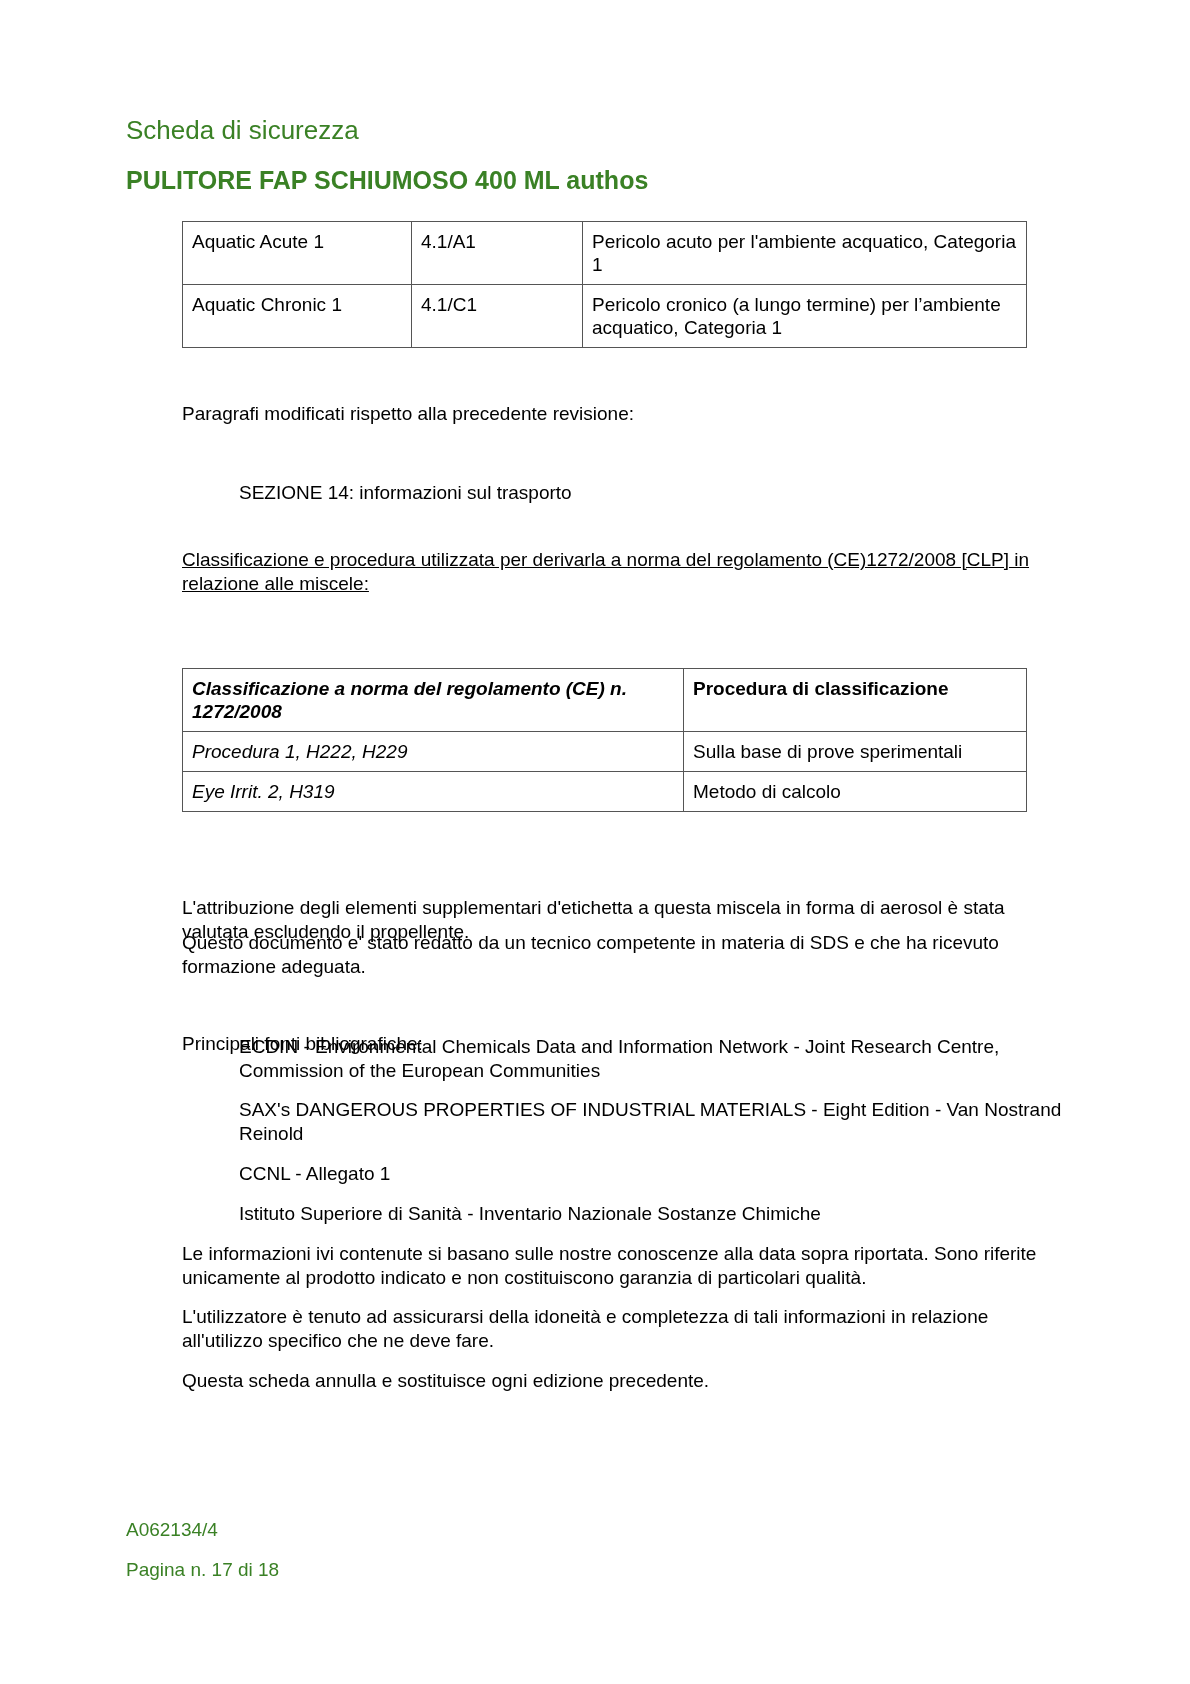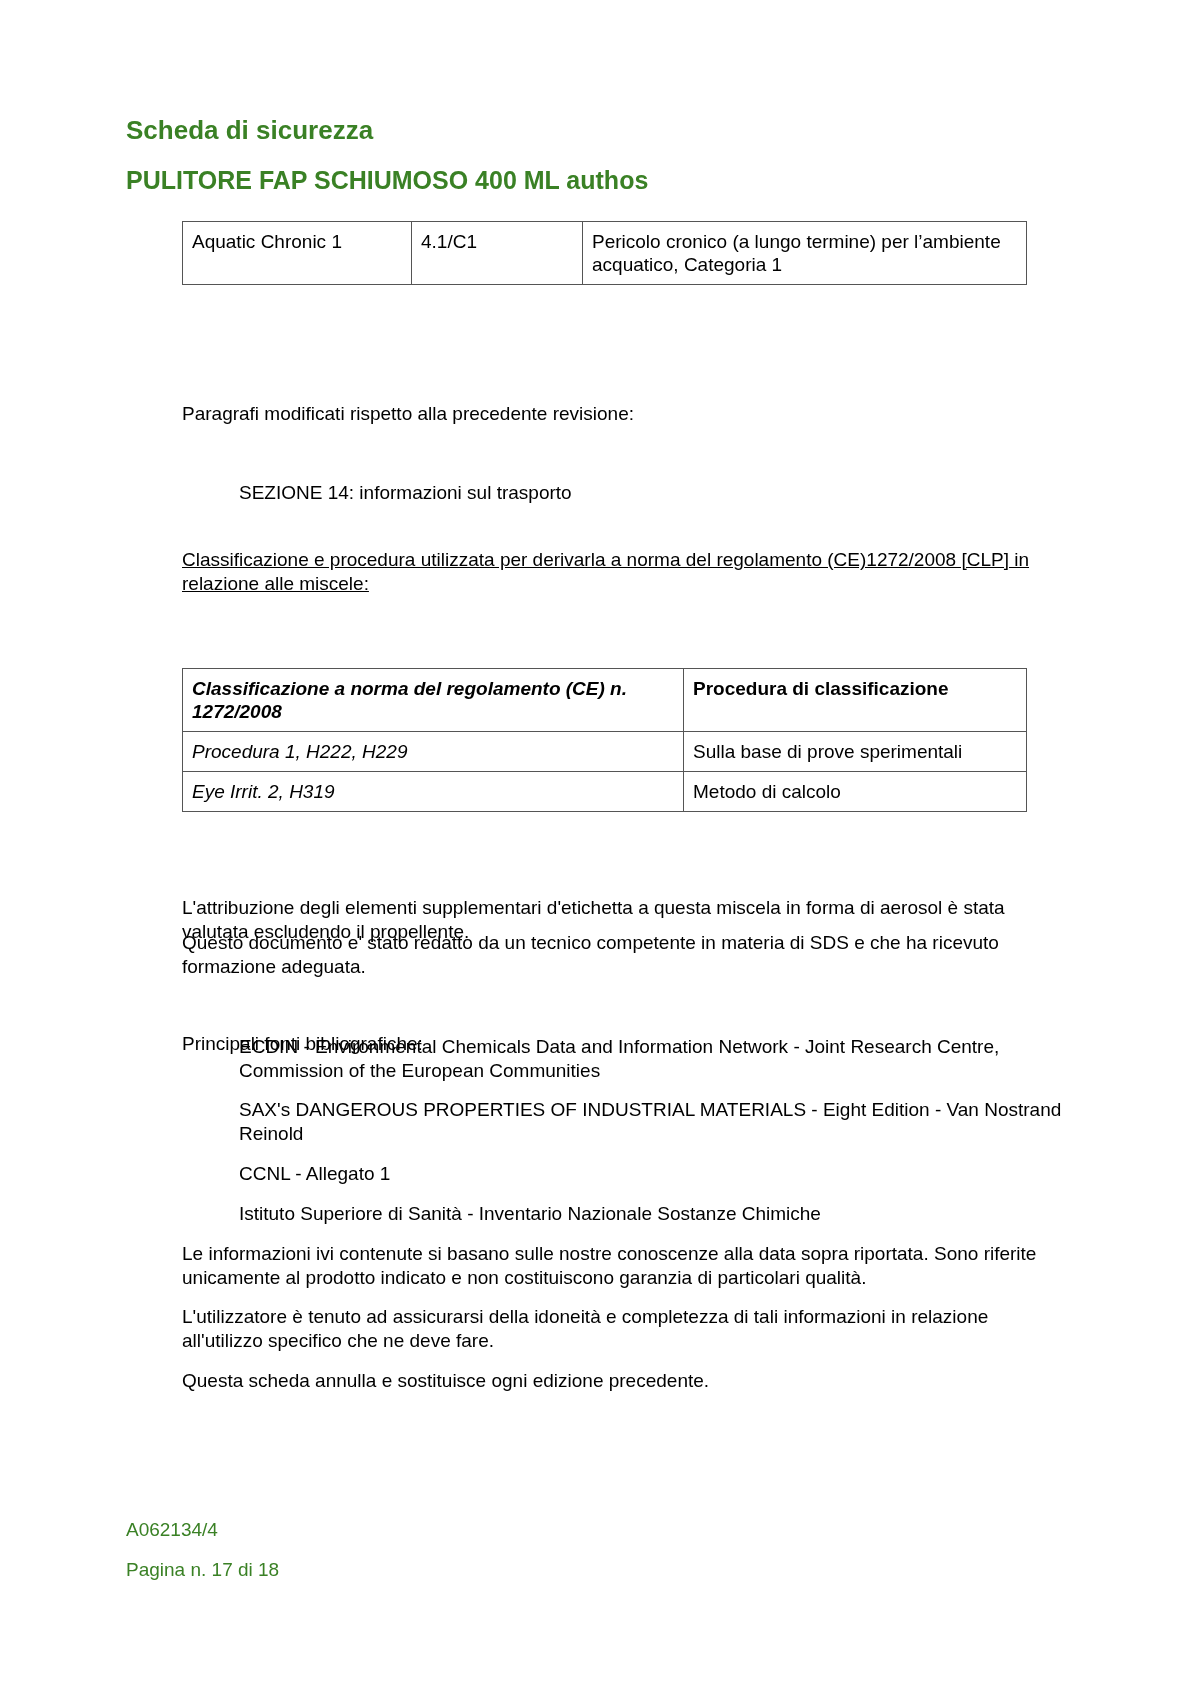--- a/index.html
+++ b/index.html
@@ -2,21 +2,21 @@
 <html><head>
   <meta charset="utf-8">
   <style>
     html, body { margin: 0; padding: 0; background: #ffffff; }
     body {
       width: 1190px; height: 1684px; position: relative; overflow: hidden;
       font-family: "Liberation Sans", sans-serif; color: #000;
       font-size: 19px; line-height: 24px;
     }
     .green { color: #3a8125; }
-    .title1 { position: absolute; left: 126px; top: 115px; font-size: 26px; font-weight: bold; line-height: 30px; }
+    .title1 { position: absolute; left: 126px; top: 115px; font-size: 26px; font-weight: normal; line-height: 30px; }
     .title2 { position: absolute; left: 126px; top: 165px; font-size: 25px; font-weight: bold; line-height: 30px; }
 
     table { border-collapse: collapse; position: absolute; }
     td { border: 1.5px solid #555; vertical-align: top; padding: 8px 9px 8px 9px; font-size: 19px; line-height: 23px; }
 
     #tbl1 { left: 182px; top: 221px; width: 845px; }
     #tbl1 td { height: 44px; }
     #tbl1 .c1 { width: 210px; }
     #tbl1 .c2 { width: 152px; }
 
@@ -30,20 +30,25 @@
     .footer { position: absolute; left: 126px; font-size: 19px; }
   </style>
 </head>
 <body>
 
 <div class="title1 green">Scheda di sicurezza</div>
 <div class="title2 green">PULITORE FAP SCHIUMOSO 400 ML authos</div>
 
 <table id="tbl1">
   <tbody>
+      <tr>
+    <td class="c1">Aquatic Acute 1</td>
+    <td class="c2">4.1/A1</td>
+    <td>Pericolo acuto per l'ambiente acquatico, Categoria 1</td>
+  </tr>
   <tr>
     <td class="c1">Aquatic Chronic 1</td>
     <td class="c2">4.1/C1</td>
     <td>Pericolo cronico (a lungo termine) per l’ambiente acquatico, Categoria 1</td>
   </tr>
 </tbody>
   </table>
 
 <div class="para" style="top:402px;">Paragrafi modificati rispetto alla precedente revisione:</div>
 <div class="indent" style="top:481px;">SEZIONE 14: informazioni sul trasporto</div>

